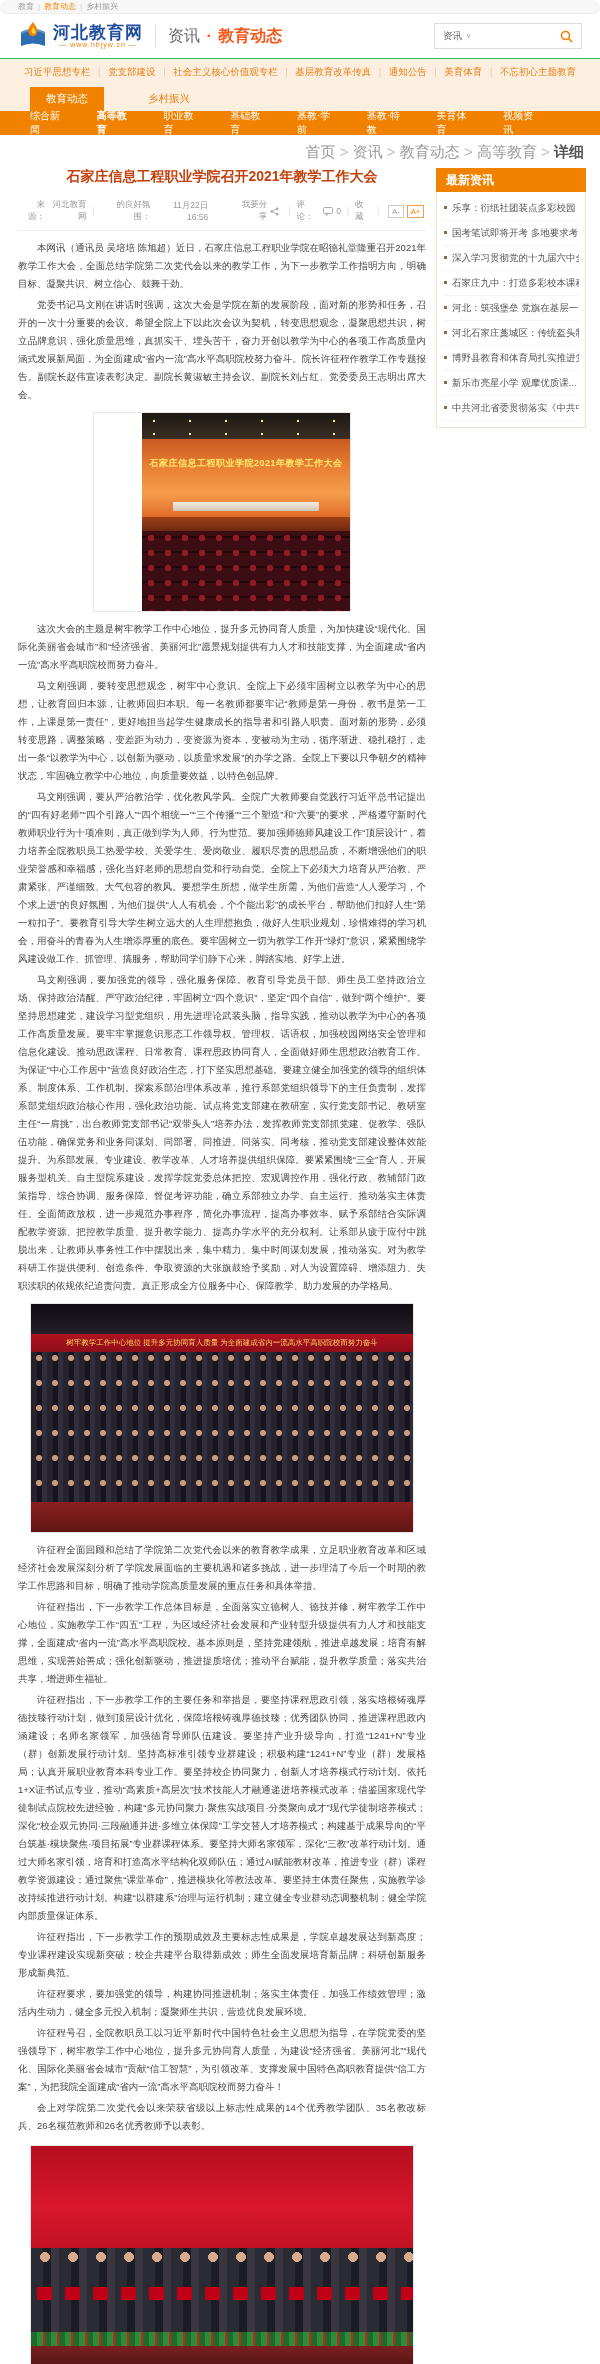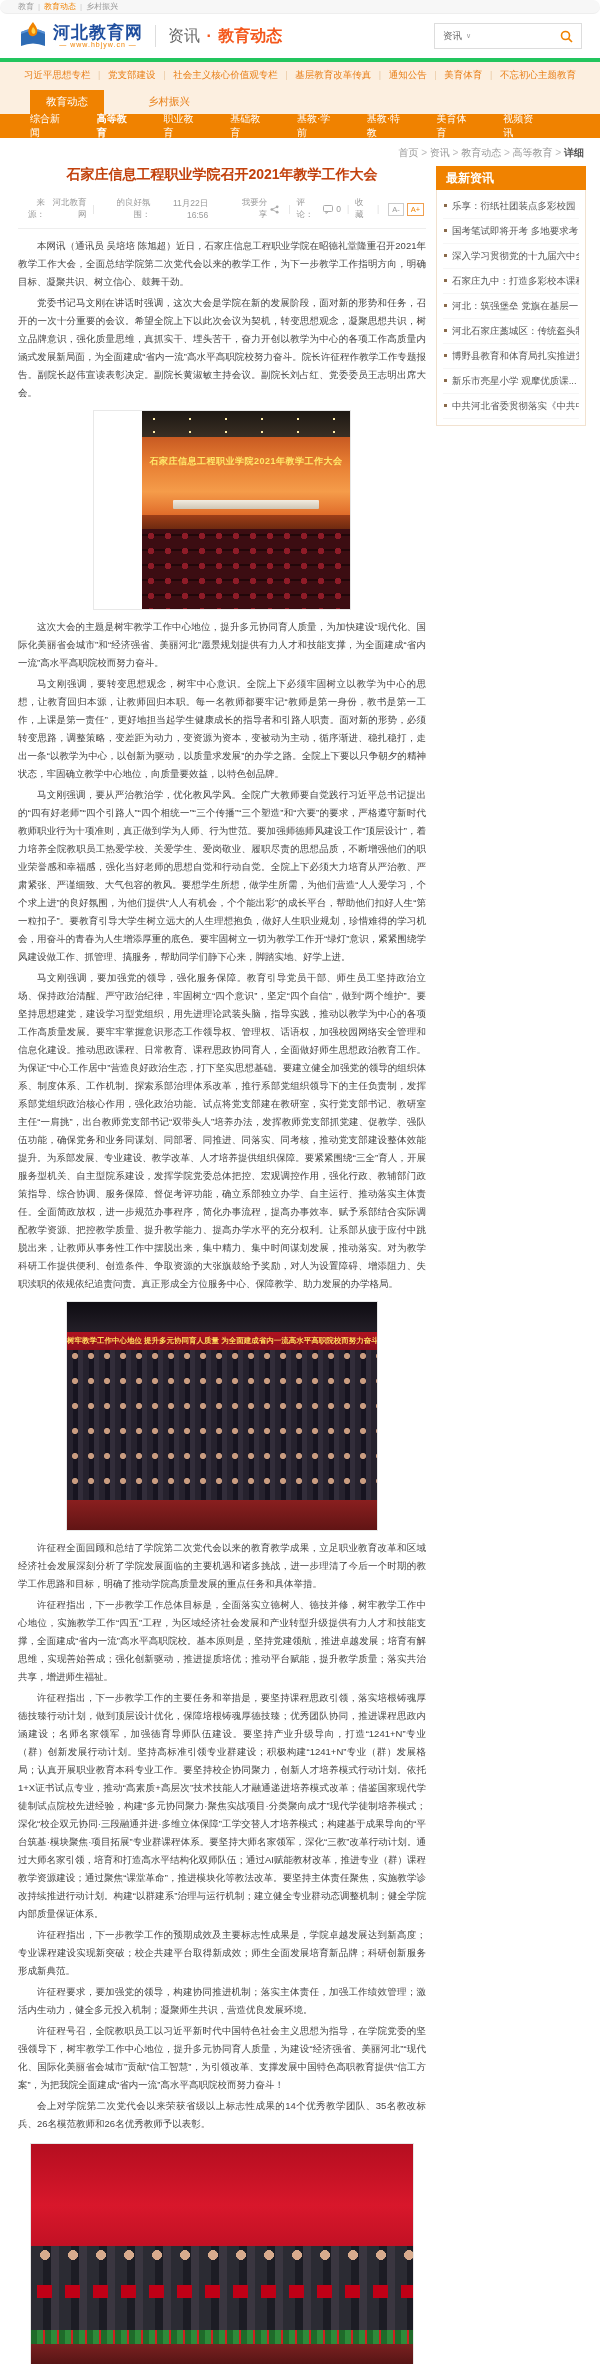--- a/index.html
+++ b/index.html
@@ -22,36 +22,36 @@
   .section-title { font-size:16px; }
   .section-prefix { color:#666; }
   .section-dot { color:#f4581c; font-weight:bold; margin:0 2px; }
   .section-name { color:#f4581c; font-weight:bold; }
   .search-box { margin-left:auto; width:148px; height:26px; border:1px solid #ddd; display:flex; align-items:center; padding:0 8px; }
   .search-cat { font-size:9.5px; color:#666; }
   .search-chevron { font-size:7px; color:#999; margin-left:4px; }
   .search-btn { margin-left:auto; display:flex; align-items:center; }
 
   
-  .nav-wrap { background:#fcefe0; border-top:4px solid #22c55e; }
+  .nav-wrap { background:#fcefe0; border-top:1px solid #22c55e; }
   .nav-row1 { height:26px; display:flex; align-items:center; justify-content:space-between; padding:0 24px; }
   .nav-row1 a { font-size:9.5px; color:#e87f17; text-decoration:none; position:relative; }
   .nav-row1 .bar { color:#e9c9a4; font-size:9px; }
   .nav-row2 { height:26px; display:flex; align-items:flex-end; }
   .tab-active { background:#f08200; color:#fff; font-size:10.5px; padding:5px 16px; margin-left:30px; }
   .tab-normal { color:#e87f17; font-size:10.5px; padding:5px 16px; margin-left:28px; }
 
   
   .orange-bar { height:24px; background:#f08200; display:flex; align-items:center; padding:0 30px; }
   .orange-bar a { color:#fff; font-size:10px; text-decoration:none; margin-right:29px; }
   .orange-bar a.active { font-weight:bold; }
 
   
   .main { padding:4px 14px 0 18px; }
-  .breadcrumb { text-align:right; font-size:10px; color:#999; padding:4px 2px 6px; }
+  .breadcrumb { text-align:right; font-size:15px; color:#999; padding:4px 2px 6px; }
   .breadcrumb span { color:#999; }
   .breadcrumb span:not(:last-child)::after { content:" > "; color:#bbb; }
   .breadcrumb span:last-child { color:#555; font-weight:bold; }
 
   .content-row { display:flex; align-items:flex-start; }
   .article { flex:1; min-width:0; padding-right:4px; }
   .article-title { font-size:14px; font-weight:bold; color:#c2410c; text-align:center; margin:0 10px 10px; }
   .meta-row { display:flex; align-items:center; font-size:8.5px; color:#999; padding:3px 2px 7px; border-bottom:1px solid #eee; margin-bottom:8px; }
   .meta-row .grp { display:flex; align-items:center;text-align:right; }
   .vsep { color:#ddd; margin:0 6px; }
@@ -71,21 +71,21 @@
   .p1-backdrop { height:78px; background:linear-gradient(180deg,#c85a22,#e87f33 35%,#f59c4a 70%,#e06c2a); position:relative; }
   .p1-banner { position:absolute; top:18px; left:0; right:0; text-align:center; color:#ffe96a; font-size:9px; font-weight:bold; white-space:nowrap; letter-spacing:0.5px; }
   .p1-table { position:absolute; bottom:6px; left:15%; width:70%; height:9px; background:linear-gradient(#f2ece0,#cfc6b4); border-radius:1px; }
   .p1-stagefront { height:14px; background:linear-gradient(#9e3f18,#6e2a10); }
   .p1-audience { height:82px; background-color:#3c0d12;
     background-image:
       radial-gradient(circle 3.5px at 9px 7px, #8e1b27 97%, transparent),
       repeating-linear-gradient(0deg, rgba(0,0,0,.45) 0 2px, transparent 2px 15px);
     background-size:17px 15px, auto; }
 
-  .photo2 { width:312px; height:230px; margin:8px auto; background:#17141a;font-weight:bold; }
+  .photo2 { width:384px; height:230px; margin:8px auto; background:#17141a; }
   .p2-top { height:30px; background:linear-gradient(#0e0c12,#241f28); }
   .p2-banner { height:18px; background:linear-gradient(#b01220,#8e0e1a); color:#ffd95e; font-size:7.5px; text-align:center; line-height:18px; white-space:nowrap; overflow:hidden; }
   .p2-crowd { height:150px; background-color:#1b1822;
     background-image:
       radial-gradient(circle 3px at 8px 6px, #c99c80 96%, transparent),
       repeating-linear-gradient(90deg, #26222e 0 6px, #171420 6px 11px, #322d3a 11px 16px);
     background-size:16px 25px, auto; }
   .p2-carpet { height:32px; background:linear-gradient(#8a1f1f,#5e1414); }
 
   .photo3 { width:384px; height:224px; margin:10px auto 3px; }

